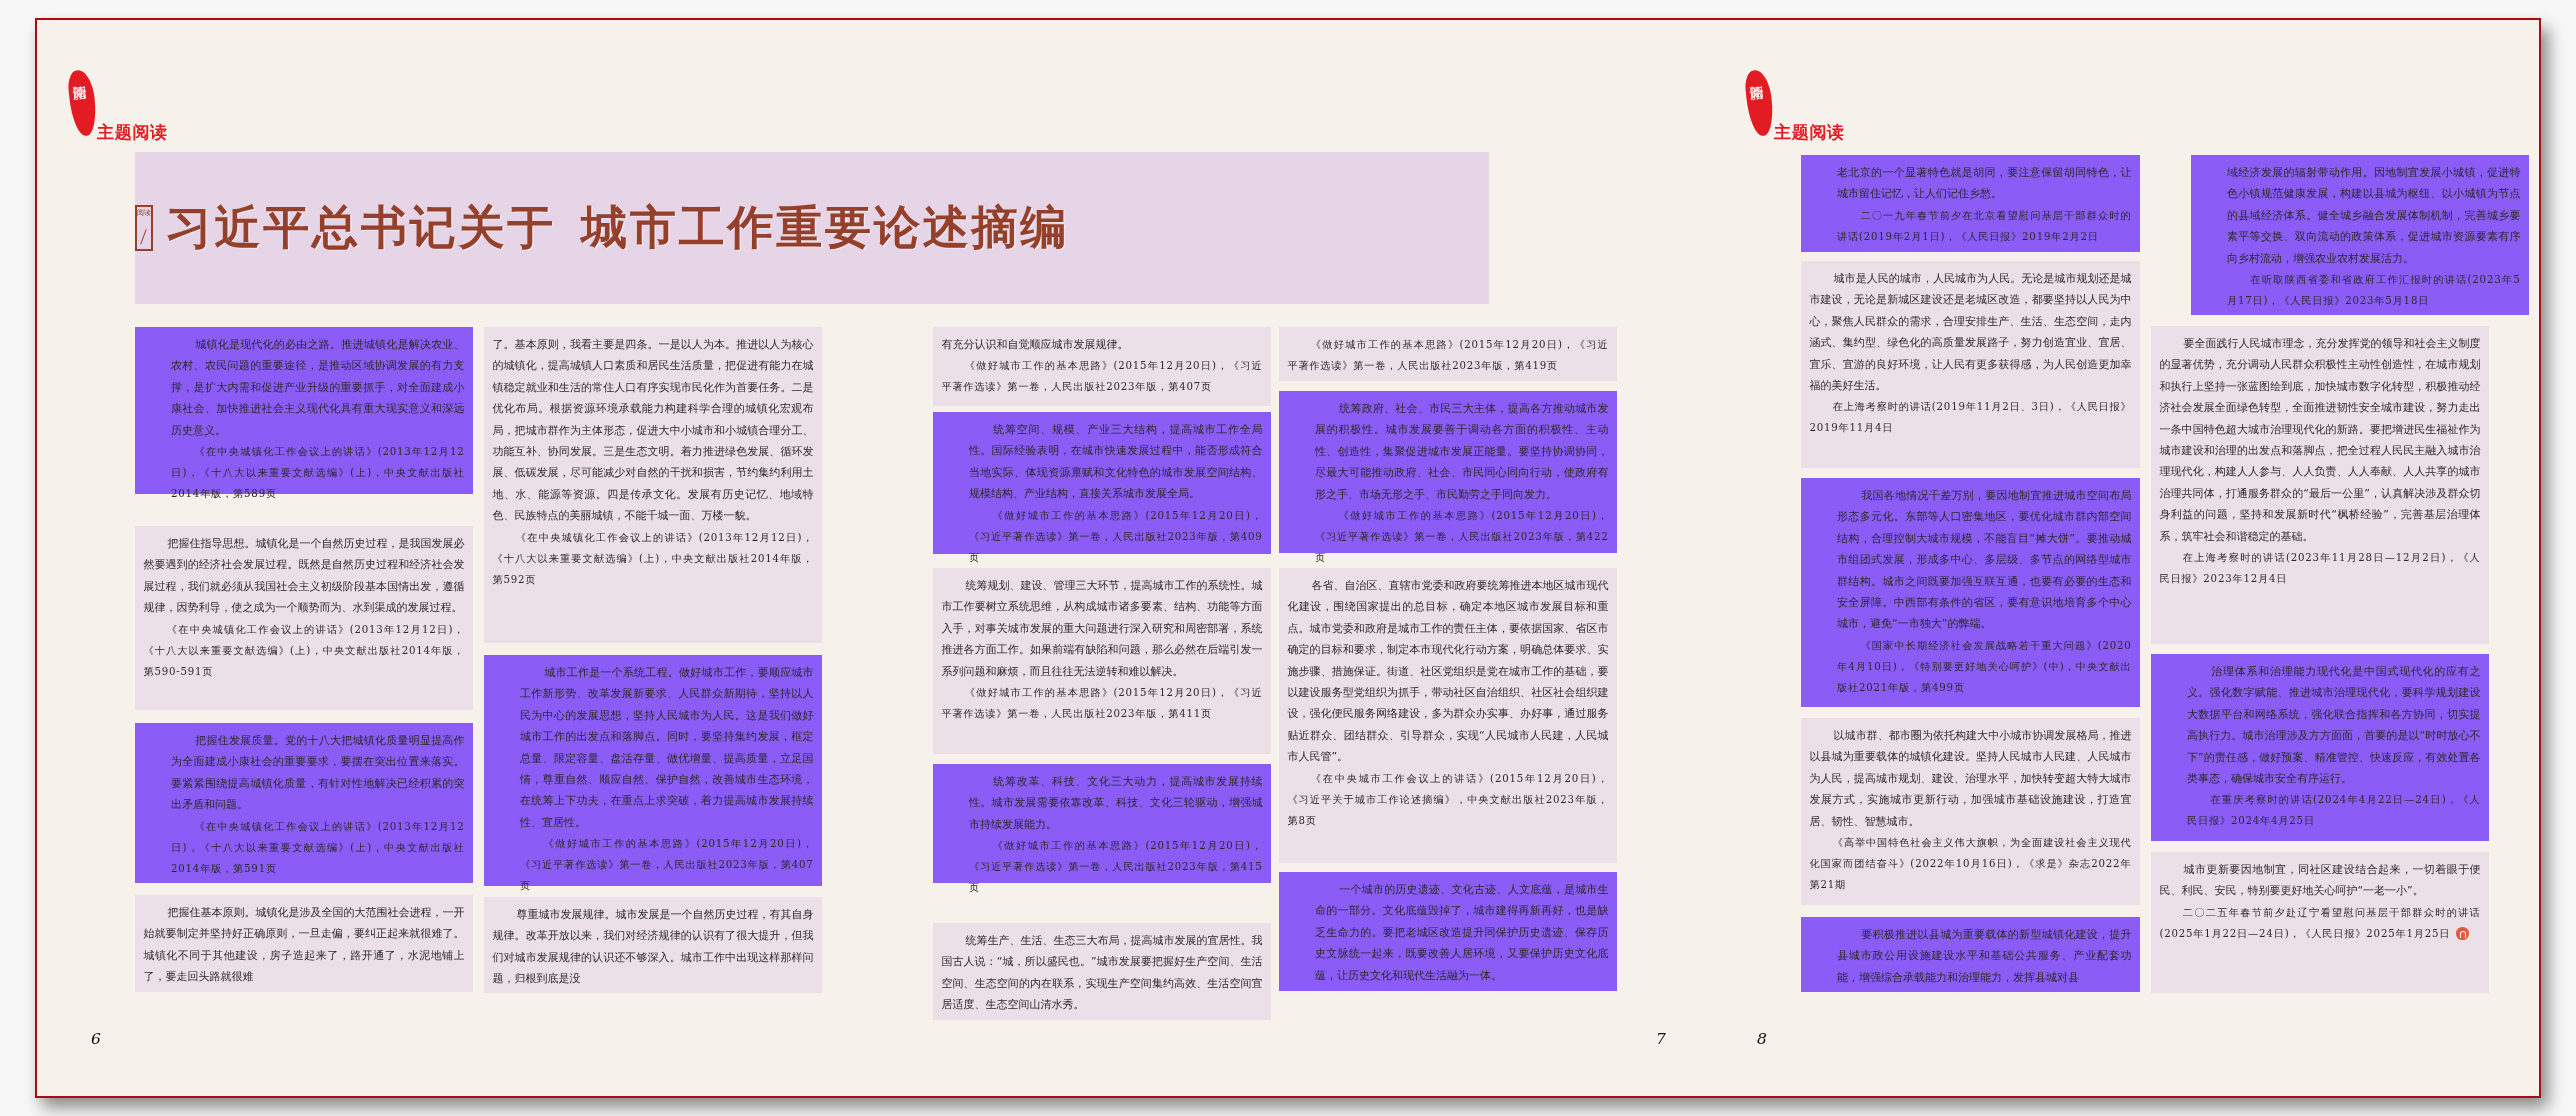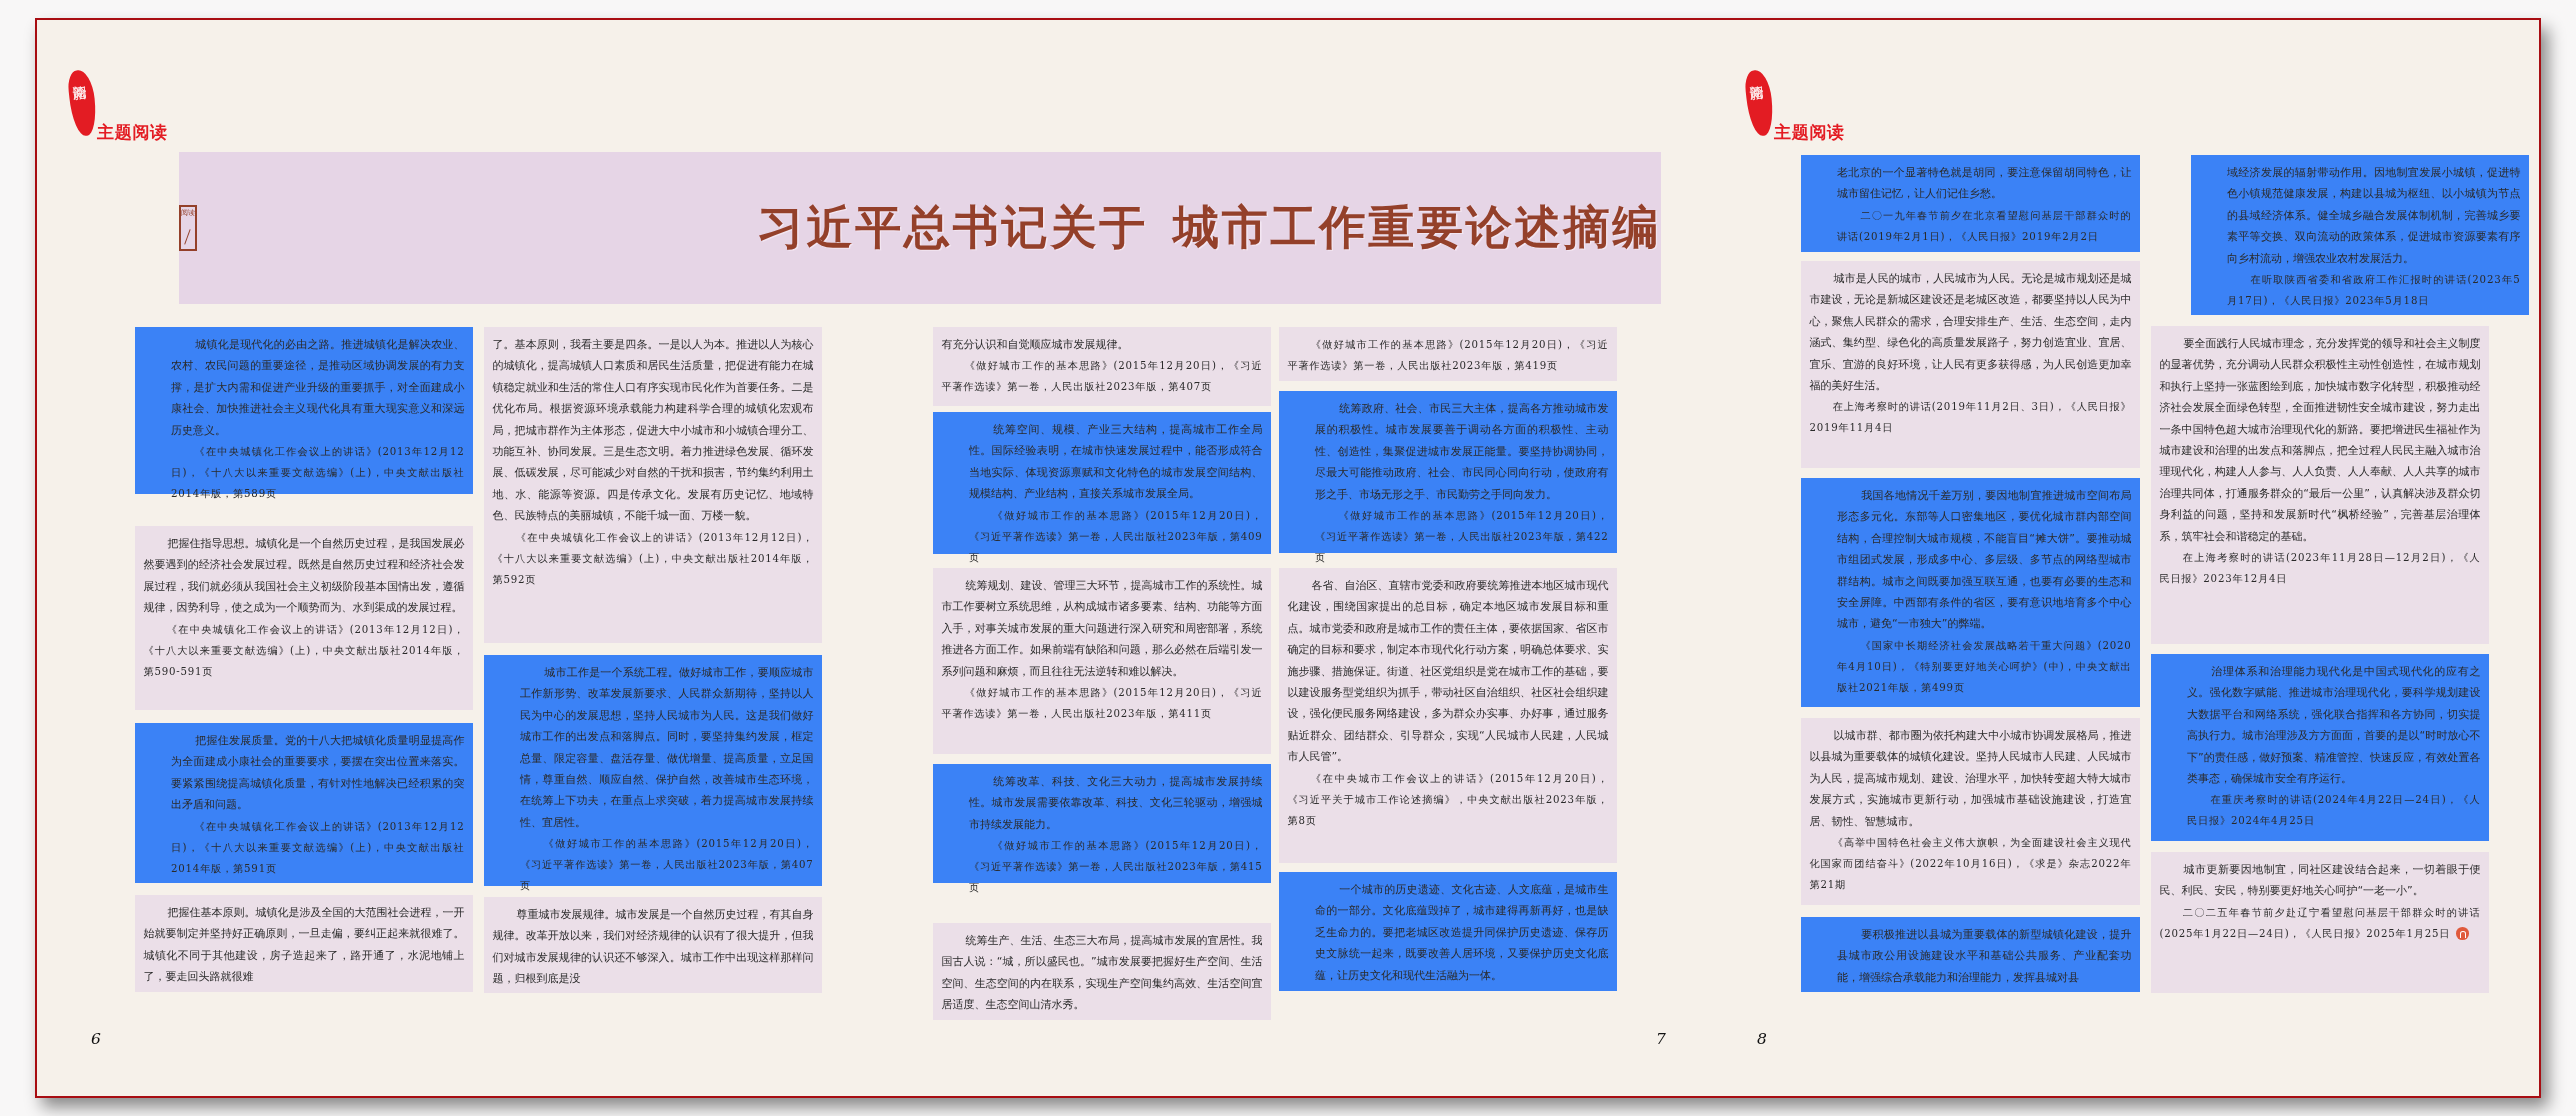--- a/index.html
+++ b/index.html
@@ -26,22 +26,22 @@
     font-family:"DejaVu Serif", serif; writing-mode:vertical-rl; opacity:.9;
   }
   .logo-label {
     position:absolute; left:27px; top:51px; font-size:17px; font-weight:bold;
     color:#e31c23; letter-spacing:0.7px; white-space:nowrap;
     font-family:"DejaVu Sans", sans-serif;
   }
   .logo2 { left:1747px; }
 
   .banner {
-    position:absolute; left:135px; top:152px; width:1482px; height:152px;
-    background:#e6d5e6; display:flex; align-items:center; justify-content:space-between;margin-left:44px;
+    position:absolute; left:135px; top:152px; width:1354px; height:152px;
+    background:#e6d5e6; display:flex; align-items:center; justify-content:flex-start;
   }
   .banner-badge {
     width:14px; height:39px; border:2.1px solid #94402a; margin-right:12.7px;
     display:flex; flex-direction:column; align-items:center; justify-content:flex-start;
     font-size:7px; line-height:7.7px; color:#94402a; padding-top:2.8px; position:relative;
   }
   .banner-badge .slash {
     position:absolute; bottom:4.2px; left:6.3px; width:1.4px; height:15.5px;
     background:#94402a; transform:rotate(20deg);
   }
@@ -50,21 +50,21 @@
     font-family:"DejaVu Sans", sans-serif; white-space:nowrap;
     text-shadow: 1.4px 1.4px 0 #f3e6f2;
   }
   .banner-title .gap { display:inline-block; width:25px; }
   .box {
     position:absolute; box-sizing:border-box; padding:7px 8.4px 5.6px 8.4px;
     font-size:11px; line-height:21.4px; color:#2a2a2a; text-align:justify;
     font-family:"DejaVu Sans", sans-serif;
   }
   .box.pink { background:#ebdfe8; }
-  .box.blue { background:#3b82f6;padding-left:36px; }
+  .box.blue { background:#8b5cf6;padding-left:36px; }
   .box p { margin:0; }
   .box p.body.indent { text-indent:2.2em; }
   .box p.src {
     font-family:"DejaVu Serif", "Liberation Serif", serif;
     font-size:10.2px; line-height:21px; color:#2a2a2a; letter-spacing:0.8px;
   }
   .box p.src.indent { text-indent:2.3em; }
   .end-mark {
     display:inline-block; width:12.7px; height:12.7px; border-radius:50%;
     background:#e05a3c; vertical-align:middle; margin-left:5.6px; position:relative;

